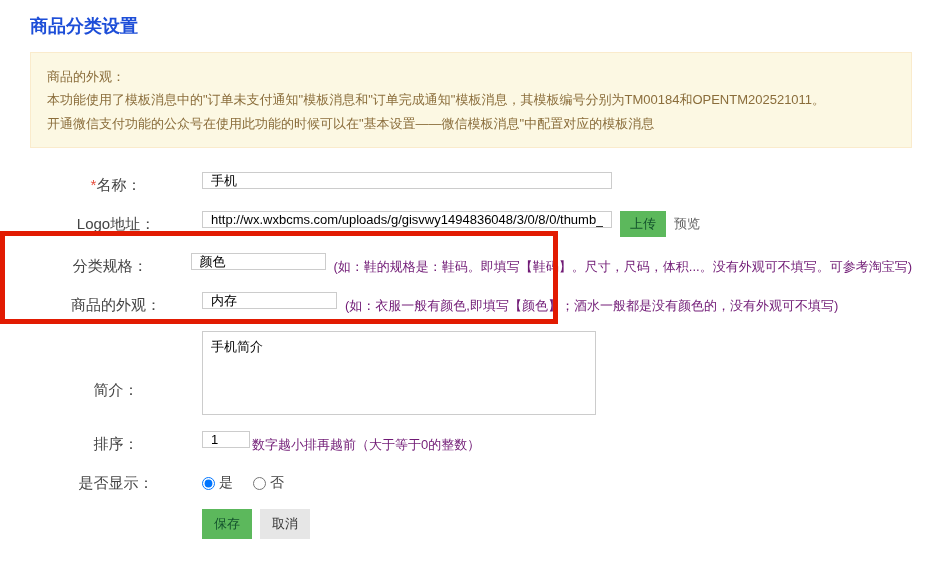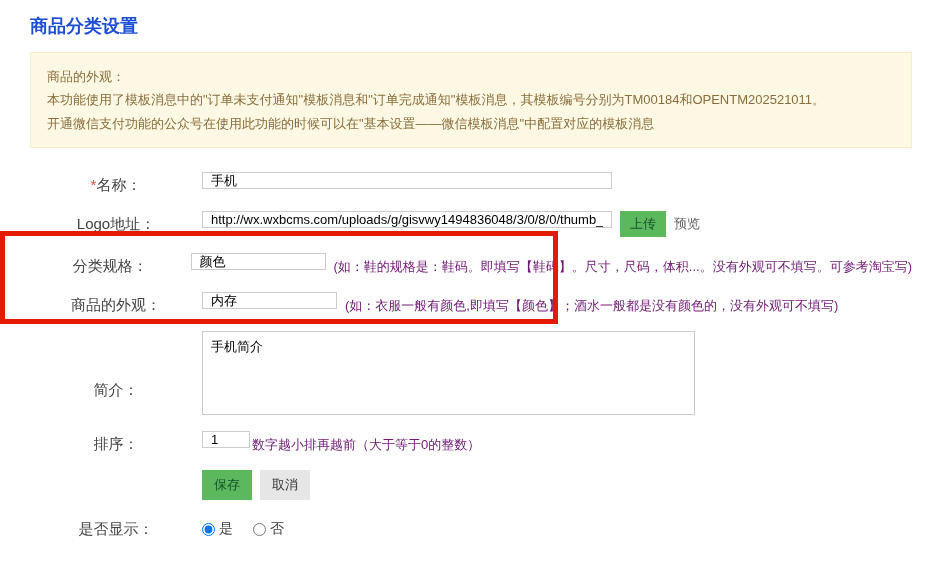--- a/index.html
+++ b/index.html
@@ -60,21 +60,21 @@
       height: 17px;
       font-family: inherit;
     }
     input.w-long { width: 410px; }
     input.w-med { width: 135px; }
     input.w-sm { width: 48px; }
     textarea {
       border: 1px solid #ccc;
       padding: 6px 8px;
       font-size: 13px;
-      width: 493px;
+      width: 394px;
       height: 84px;
       font-family: inherit;
       resize: none;
     }
     .hint {
       font-size: 13px;
       color: #701a75;
       padding-top: 5px;
       white-space: nowrap;
     }
@@ -165,41 +165,41 @@
     <div class="form-control-wrap">
       <textarea style="">手机简介</textarea>
     </div>
   </div>
 
   <div class="form-row">
     <div class="form-label">排序：</div>
     <div class="form-control-wrap" style="gap:0;">
       <input type="text" class="w-sm" value="1" style="">
       <span class="hint" style="padding-left:2px;">数字越小排再越前（大于等于0的整数）</span>
-    </div>
-  </div>
-
-  <div class="form-row">
-    <div class="form-label"></div>
-    <div class="form-control-wrap" style="gap:8px;">
-      <button class="btn btn-green" style="padding:6px 12px;">保存</button>
-      <button class="btn btn-default" style="padding:6px 12px;">取消</button>
     </div>
   </div>
 
   <div class="form-row">
     <div class="form-label">是否显示：</div>
     <div class="form-control-wrap">
       <div class="radio-group">
         <label class="radio-opt">
           <input type="radio" name="disp" checked="" style="">
           <span>是</span>
         </label>
         <label class="radio-opt">
           <input type="radio" name="disp" style="">
           <span>否</span>
         </label>
       </div>
     </div>
   </div>
 
+  <div class="form-row">
+    <div class="form-label"></div>
+    <div class="form-control-wrap" style="gap:8px;">
+      <button class="btn btn-green" style="padding:6px 12px;">保存</button>
+      <button class="btn btn-default" style="padding:6px 12px;">取消</button>
+    </div>
+  </div>
+
   <div class="red-highlight"></div>
 </div>
 
 </body></html>

